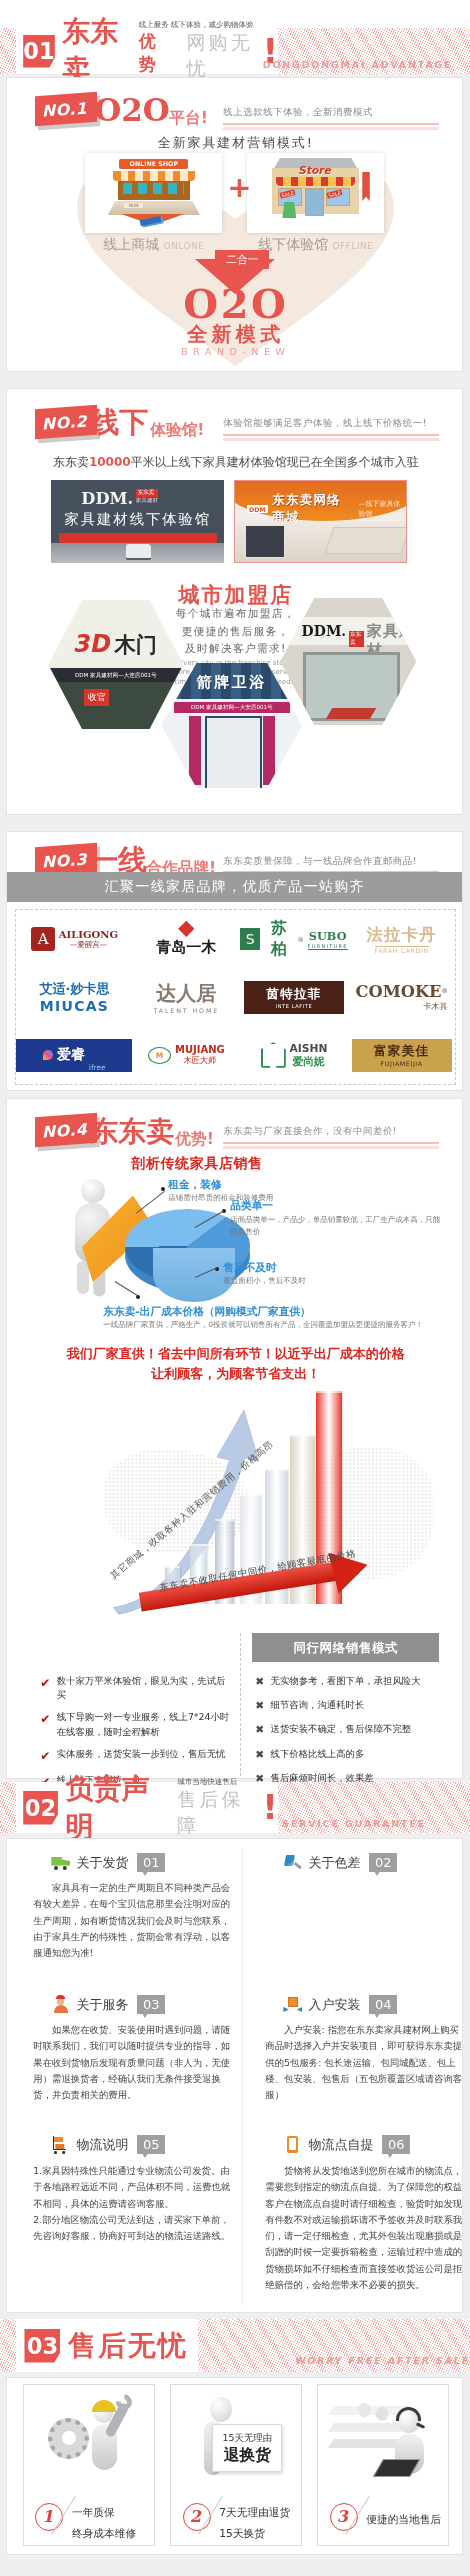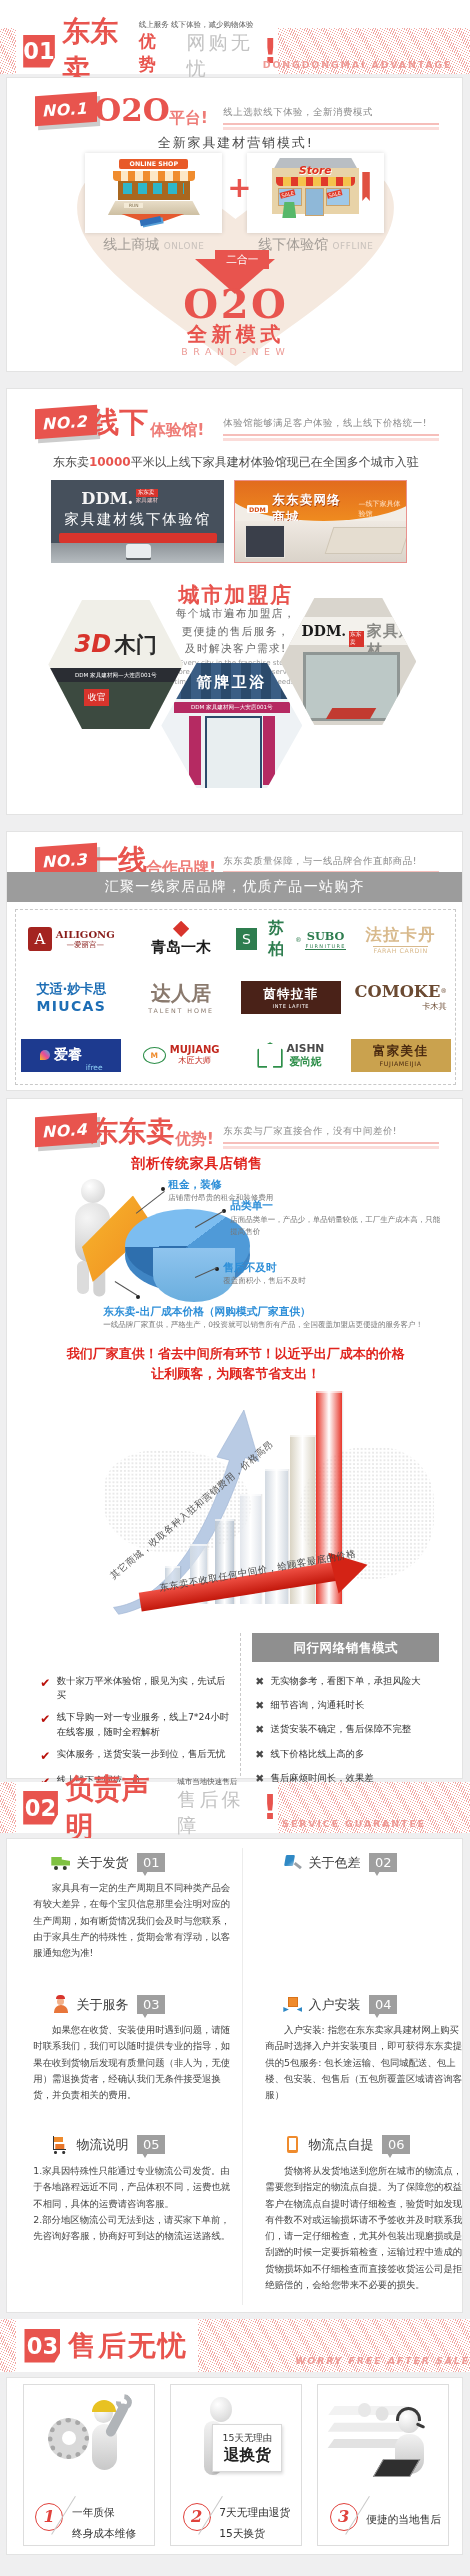--- a/index.html
+++ b/index.html
@@ -276,21 +276,21 @@
         <small style="font-size:6.3px;letter-spacing:1.9px;">TALENT HOME</small>
       </div>
       <div class="bcell" style="background:#4a2218;color:#fff;width:100px;height:33px;flex-direction:column;gap:0;">
         <b style="font-size:12.5px;letter-spacing:1.3px;">茵特拉菲</b>
         <small style="font-size:5px;letter-spacing:0.6px;">INTE LAFITE</small>
       </div>
       <div class="bcell" style="flex-direction:column;gap:0;color:#6b4a32;">
         <span><b style="font-size:16.3px;font-family:'DejaVu Serif','Liberation Serif',serif;">COMOKE</b><sup style="font-size:6.3px;">®</sup></span>
         <small style="font-size:8.2px;align-self:flex-end;">卡木其</small>
       </div>
-      <div class="bcell" style="background:#1d3a8f;color:#fff;width:100px;height:33px;">
+      <div class="bcell" style="background:#1d3a8f;color:#fff;width:116px;height:33px;">
         <span style="width:10px;height:10px;border-radius:50% 50% 50% 0;background:linear-gradient(45deg,#f5c11e,#e84a9a,#35b4e8);"></span>
         <b style="font-size:14px;">爱睿</b>
         <small style="font-size:7.5px;color:#8fd0f5;align-self:flex-end;">ifree</small>
       </div>
       <div class="bcell">
         <span style="width:21.3px;height:15px;border:1.9px solid #2e8f4a;border-radius:50%;display:inline-flex;align-items:center;justify-content:center;color:#ef8b2d;font-size:7.5px;font-weight:bold;">M</span>
         <span style="display:inline-flex;flex-direction:column;color:#c2281e;">
           <b style="font-size:10px;">MUJIANG</b>
           <small style="font-size:8.2px;">木匠大师</small>
         </span>

